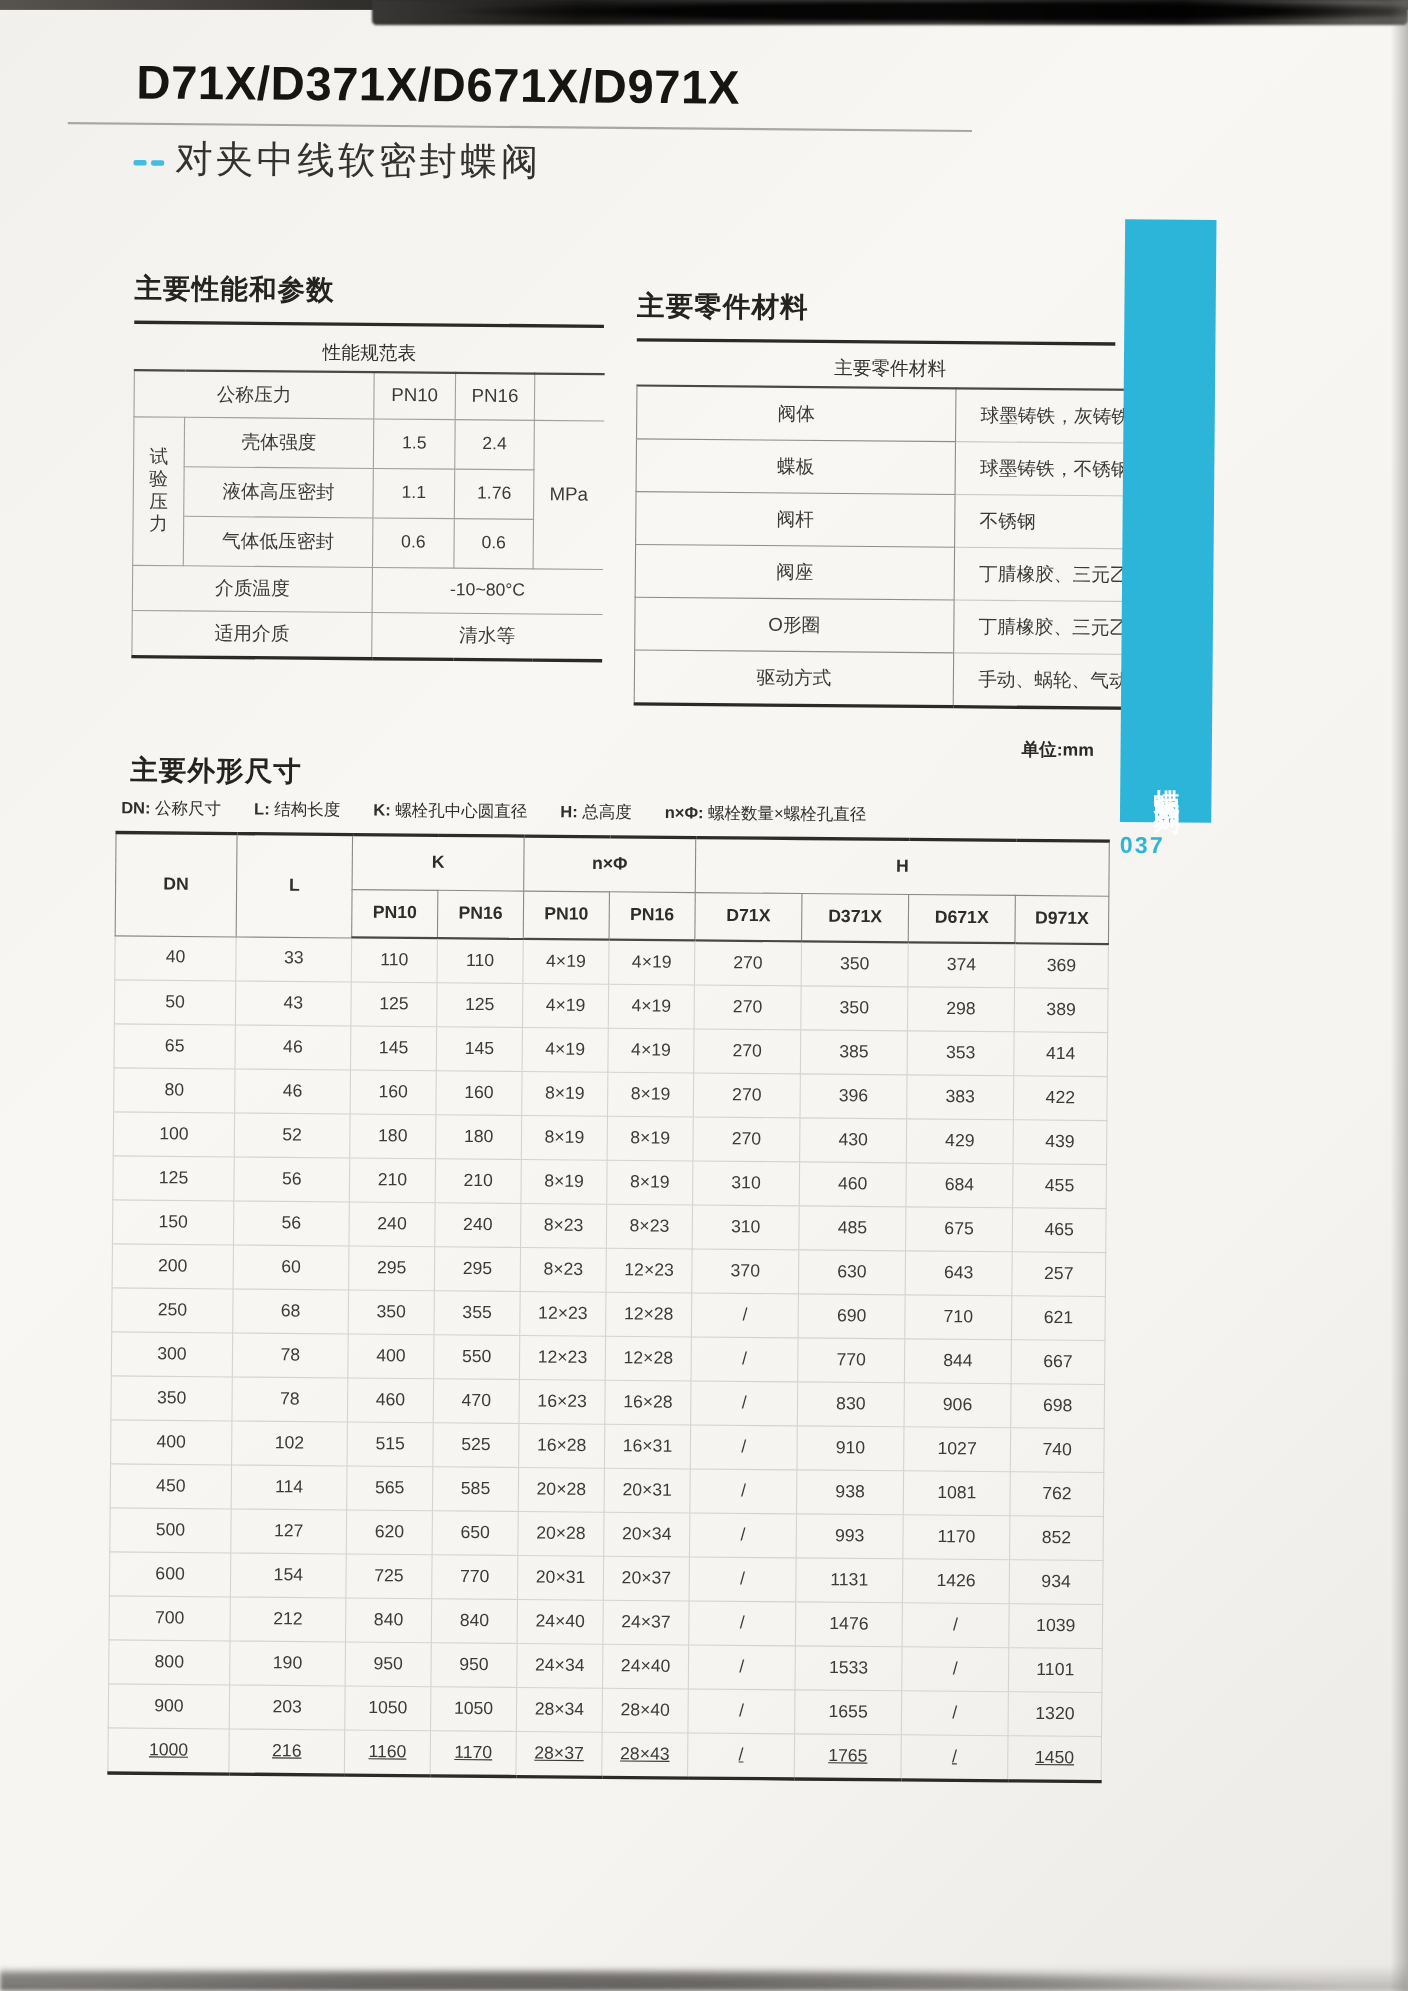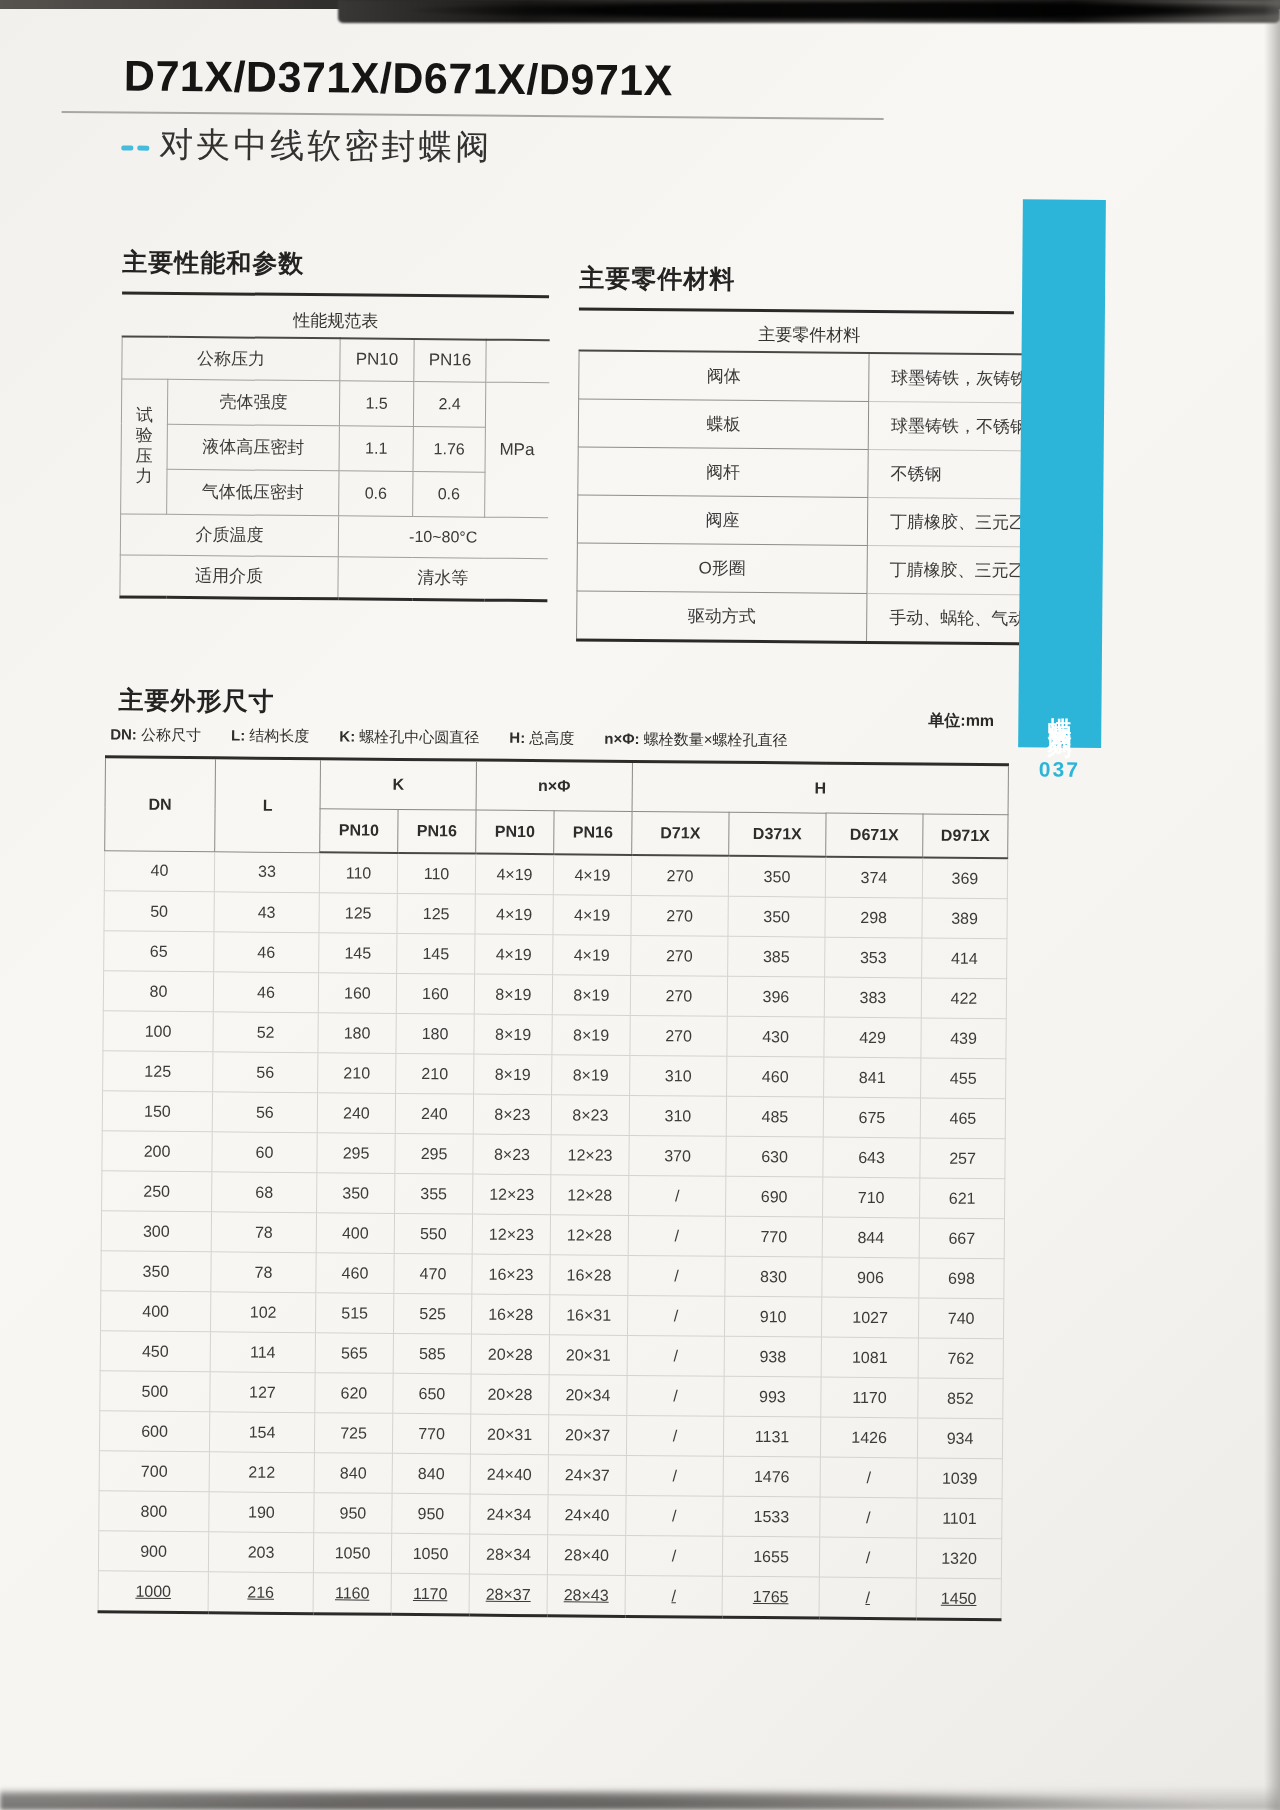--- a/index.html
+++ b/index.html
@@ -57,36 +57,36 @@
   .perf-table .val{font-size:16px;}
 
   
   .mat-table{position:absolute;left:575px;top:316px;width:460px;font-size:17px;color:#3b3a38;}
   .mat-table .cap{border:none;border-bottom:2px solid #4a4846;text-align:center;height:32px;color:#33322f;}
   .mat-table td.part{border:1px solid #8f8d8a;text-align:center;height:45px;}
   .mat-table td.mater{border-bottom:1px solid #c9c7c4;padding-left:22px;white-space:nowrap;text-align:left;}
   .mat-table tr.last td{border-bottom:3px solid #2c2a28;}
 
   
-  .unit-label{position:absolute;left:928px;top:708px;font-size:16px;font-weight:bold;color:#2b2a28;}
+  .unit-label{position:absolute;left:928px;top:669px;font-size:16px;font-weight:bold;color:#2b2a28;}
   .dims-legend{position:absolute;left:110px;top:730px;display:flex;gap:30px;font-size:15px;color:#2f2e2c;white-space:nowrap;}
   .dims-legend b{font-weight:bold;}
   .dim-table{position:absolute;left:105px;top:760px;width:903px;font-size:16px;color:#3c3b39;}
   .dim-table th{border:1px solid #8b8986;font-weight:600;color:#2e2d2b;font-size:16px;}
   .dim-table thead tr:first-child th{border-top:3px solid #2e2c2a;height:46px;}
   .dim-table thead tr:last-child th{height:40px;border-bottom:2px solid #4a4846;}
   .dim-table tbody td{border:1px solid #d5d3d0;text-align:center;height:37px;}
   .dim-table tbody tr:last-child td{border-bottom:3px solid #2c2a28;text-decoration:underline;}
   .dim-table th{text-align:center;}
 
   
   .side-tab{position:absolute;left:1018px;top:196px;width:83px;height:548px;background:#2cb5d8;
     display:flex;align-items:flex-end;justify-content:center;}
   .side-tab span{writing-mode:vertical-rl;color:#fff;font-weight:bold;font-size:24px;letter-spacing:6px;margin-bottom:26px;}
-  .page-number{position:absolute;left:1018px;top:754px;width:83px;text-align:center;color:#2cb5d8;font-size:21px;font-weight:bold;letter-spacing:2px;}
+  .page-number{position:absolute;left:1018px;top:754px;width:83px;color:#2cb5d8;font-size:21px;font-weight:bold;letter-spacing:2px;}
 </style>
 </head>
 <body>
 
 <div class="sheet">
   <div class="scan-band-thin"></div>
   <div class="scan-band-thick"></div>
 
   <div class="content">
 
@@ -298,21 +298,21 @@
           </tr>
           <tr>
             <td>125</td>
             <td>56</td>
             <td>210</td>
             <td>210</td>
             <td>8×19</td>
             <td>8×19</td>
             <td>310</td>
             <td>460</td>
-            <td>841</td>
+            <td>684</td>
             <td>455</td>
           </tr>
           <tr>
             <td>150</td>
             <td>56</td>
             <td>240</td>
             <td>240</td>
             <td>8×23</td>
             <td>8×23</td>
             <td>310</td>

